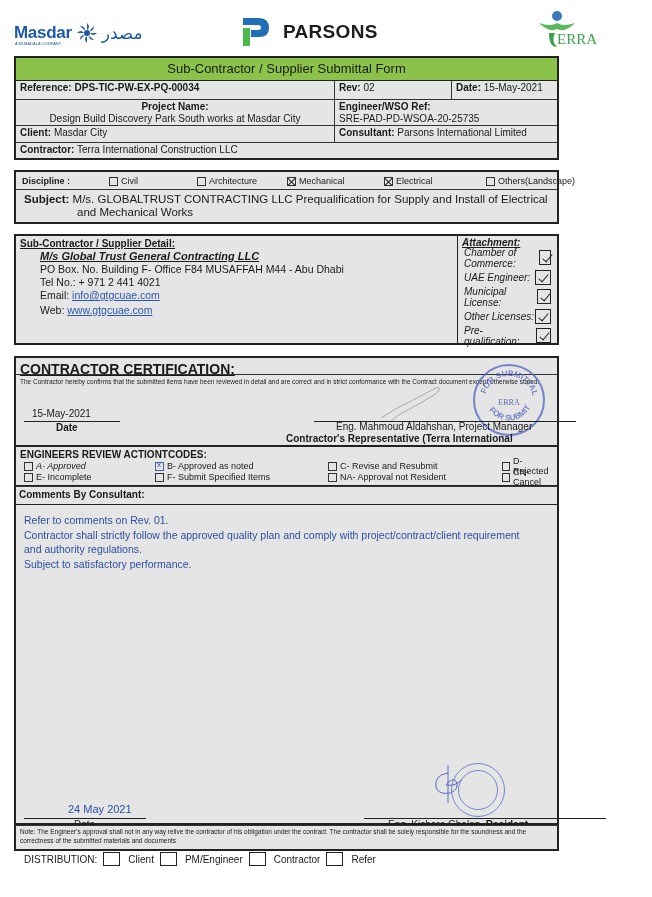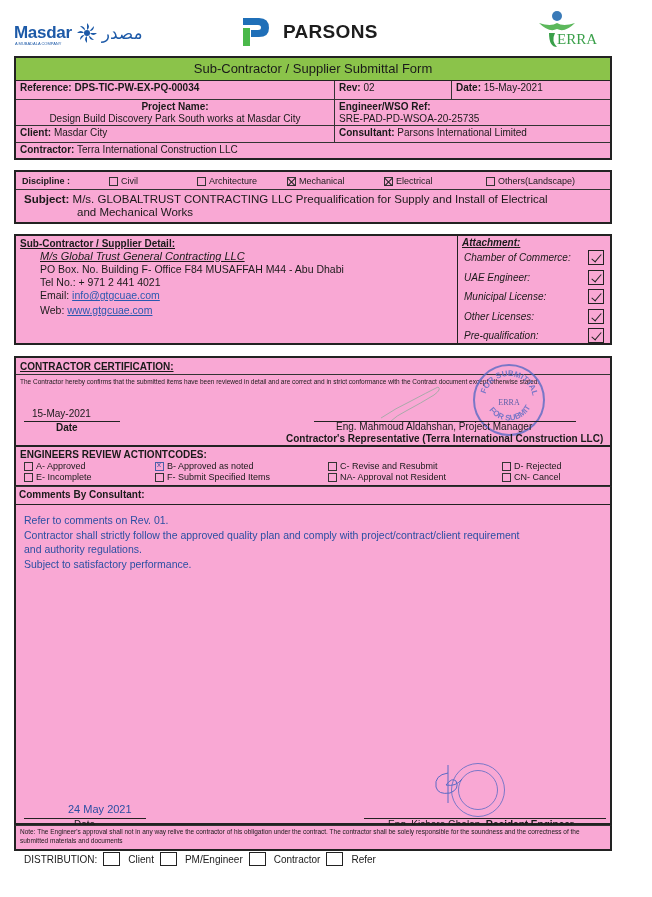--- a/index.html
+++ b/index.html
@@ -12,21 +12,21 @@
   .masdar-word { font-size: 17px; color: #1d5aa8; font-weight: bold; letter-spacing: -0.3px; }
   .masdar-sub { position: absolute; left: 1px; top: 19px; font-size: 4px; color: #1d5aa8; white-space: nowrap; }
   .masdar-swirl { width: 22px; height: 22px; margin: 0 4px; }
   .masdar-arabic { font-size: 17px; color: #1d5aa8; font-family: "DejaVu Sans", sans-serif; }
   .parsons { position: absolute; left: 241px; top: 16px; display: flex; align-items: center; }
   .parsons-word { font-size: 19px; font-weight: bold; color: #1d1d1d; margin-left: 12px; letter-spacing: 0.3px; }
   .terra { position: absolute; left: 537px; top: 9px; width: 90px; height: 42px; }
   .terra-word { position: absolute; left: 20px; top: 22px; font-family: "Liberation Serif", serif; font-size: 15px; color: #3aa04a; }
 
   
-  .box { position: absolute; left: 14px; width: 598px; border: 2px solid #222; background: #f9a8d4; }
+  .box { position: absolute; left: 14px; width: 545px; border: 2px solid #222; background: #e5e5e5; }
   .title-bar { height: 23px; background: #8bc34a; border-bottom: 1.5px solid #222; text-align: center;
                font-size: 13px; line-height: 22px; color: #1a1a1a; }
   .row { display: flex; border-bottom: 1px solid #333; font-size: 10px; }
   .row:last-child { border-bottom: none; }
   .cell { padding: 1px 4px; }
   .cell + .cell { border-left: 1px solid #333; }
   b.lbl { font-weight: bold; }
 
   
   .hdr { top: 56px; height: 104px; }
@@ -43,30 +43,30 @@
   .chk.x::after { transform: rotate(-45deg); }
   .disc-opt { position: absolute; top: 0; display: flex; align-items: center; height: 18px; }
   .subject { padding: 3px 8px; font-size: 11.5px; line-height: 13px; }
   .subject .indent { padding-left: 53px; display: block; }
 
   
   .detail { top: 234px; height: 111px; display: flex; }
   .detail-left { width: 442px; border-right: 1.5px solid #222; padding: 1px 4px; font-size: 10.5px; line-height: 13px; }
   .detail-right { flex: 1; padding: 1px 4px; font-size: 10px; font-style: italic; }
   .u { text-decoration: underline; }
-  .co-name { font-style: italic; font-weight: normal; text-decoration: underline; padding-left: 20px; font-size: 11px; }
+  .co-name { font-style: italic; font-weight: bold; text-decoration: underline; padding-left: 20px; font-size: 11px; }
   .indent20 { padding-left: 20px; }
   .link { color: #2a58b0; text-decoration: underline; }
   .att-row { display: flex; justify-content: space-between; align-items: center; height: 19.5px; padding-left: 2px; }
   .tick { width: 16px; height: 15px; border: 1px solid #222; position: relative; margin-right: 2px; }
   .tick::after { content: ""; position: absolute; left: 5px; top: 1px; width: 4px; height: 9px; border-right: 1.5px solid #222; border-bottom: 1.5px solid #222; transform: rotate(40deg); }
 
   
   .cert { top: 356px; height: 91px; }
-  .cert-title { font-size: 10px; font-weight: bold; text-decoration: underline; padding: 3px 4px; border-bottom: 1px solid #333; height: 17px; }
+  .cert-title { font-size: 14px; font-weight: bold; text-decoration: underline; padding: 3px 4px; border-bottom: 1px solid #333; height: 17px; }
   .cert-text { font-size: 6.5px; padding: 3px 4px; line-height: 8px; }
   .cert-date { position: absolute; left: 16px; top: 50px; font-size: 10px; }
   .cert-date-line { position: absolute; left: 8px; top: 63px; width: 96px; border-top: 1px solid #222; }
   .cert-date-lbl { position: absolute; left: 40px; top: 64px; font-size: 10px; font-weight: bold; }
   .cert-sig-line { position: absolute; left: 298px; top: 63px; width: 262px; border-top: 1px solid #222; }
   .cert-sig-name { position: absolute; left: 320px; top: 63px; font-size: 10px; }
   .cert-sig-rep { position: absolute; left: 270px; top: 75px; font-size: 10px; font-weight: bold; }
 
   
   .review { top: 447px; height: 40px; border-top: none; padding: 2px 4px; font-size: 9px; }
@@ -268,21 +268,21 @@
     </svg>
   </div>
   <div class="cert-sig-line"></div>
   <span class="cert-sig-name">Eng. Mahmoud Aldahshan, Project Manager</span>
   <span class="cert-sig-rep">Contractor's Representative (Terra International Construction LLC)</span>
 </div>
 
 <div class="box review">
   <div class="review-title">ENGINEERS REVIEW ACTIONTCODES:</div>
   <div class="codes">
-    <span class="code" style="left:4px;top:0;">
+    <span class="code" style="left:4px;top:0;font-style:italic;">
         <span class="chk"></span>
         <span>A- Approved</span>
       </span>
     <span class="code" style="left:135px;top:0;">
         <span class="chk b"></span>
         <span>B- Approved  as noted</span>
       </span>
     <span class="code" style="left:308px;top:0;">
         <span class="chk"></span>
         <span>C- Revise and Resubmit</span>

